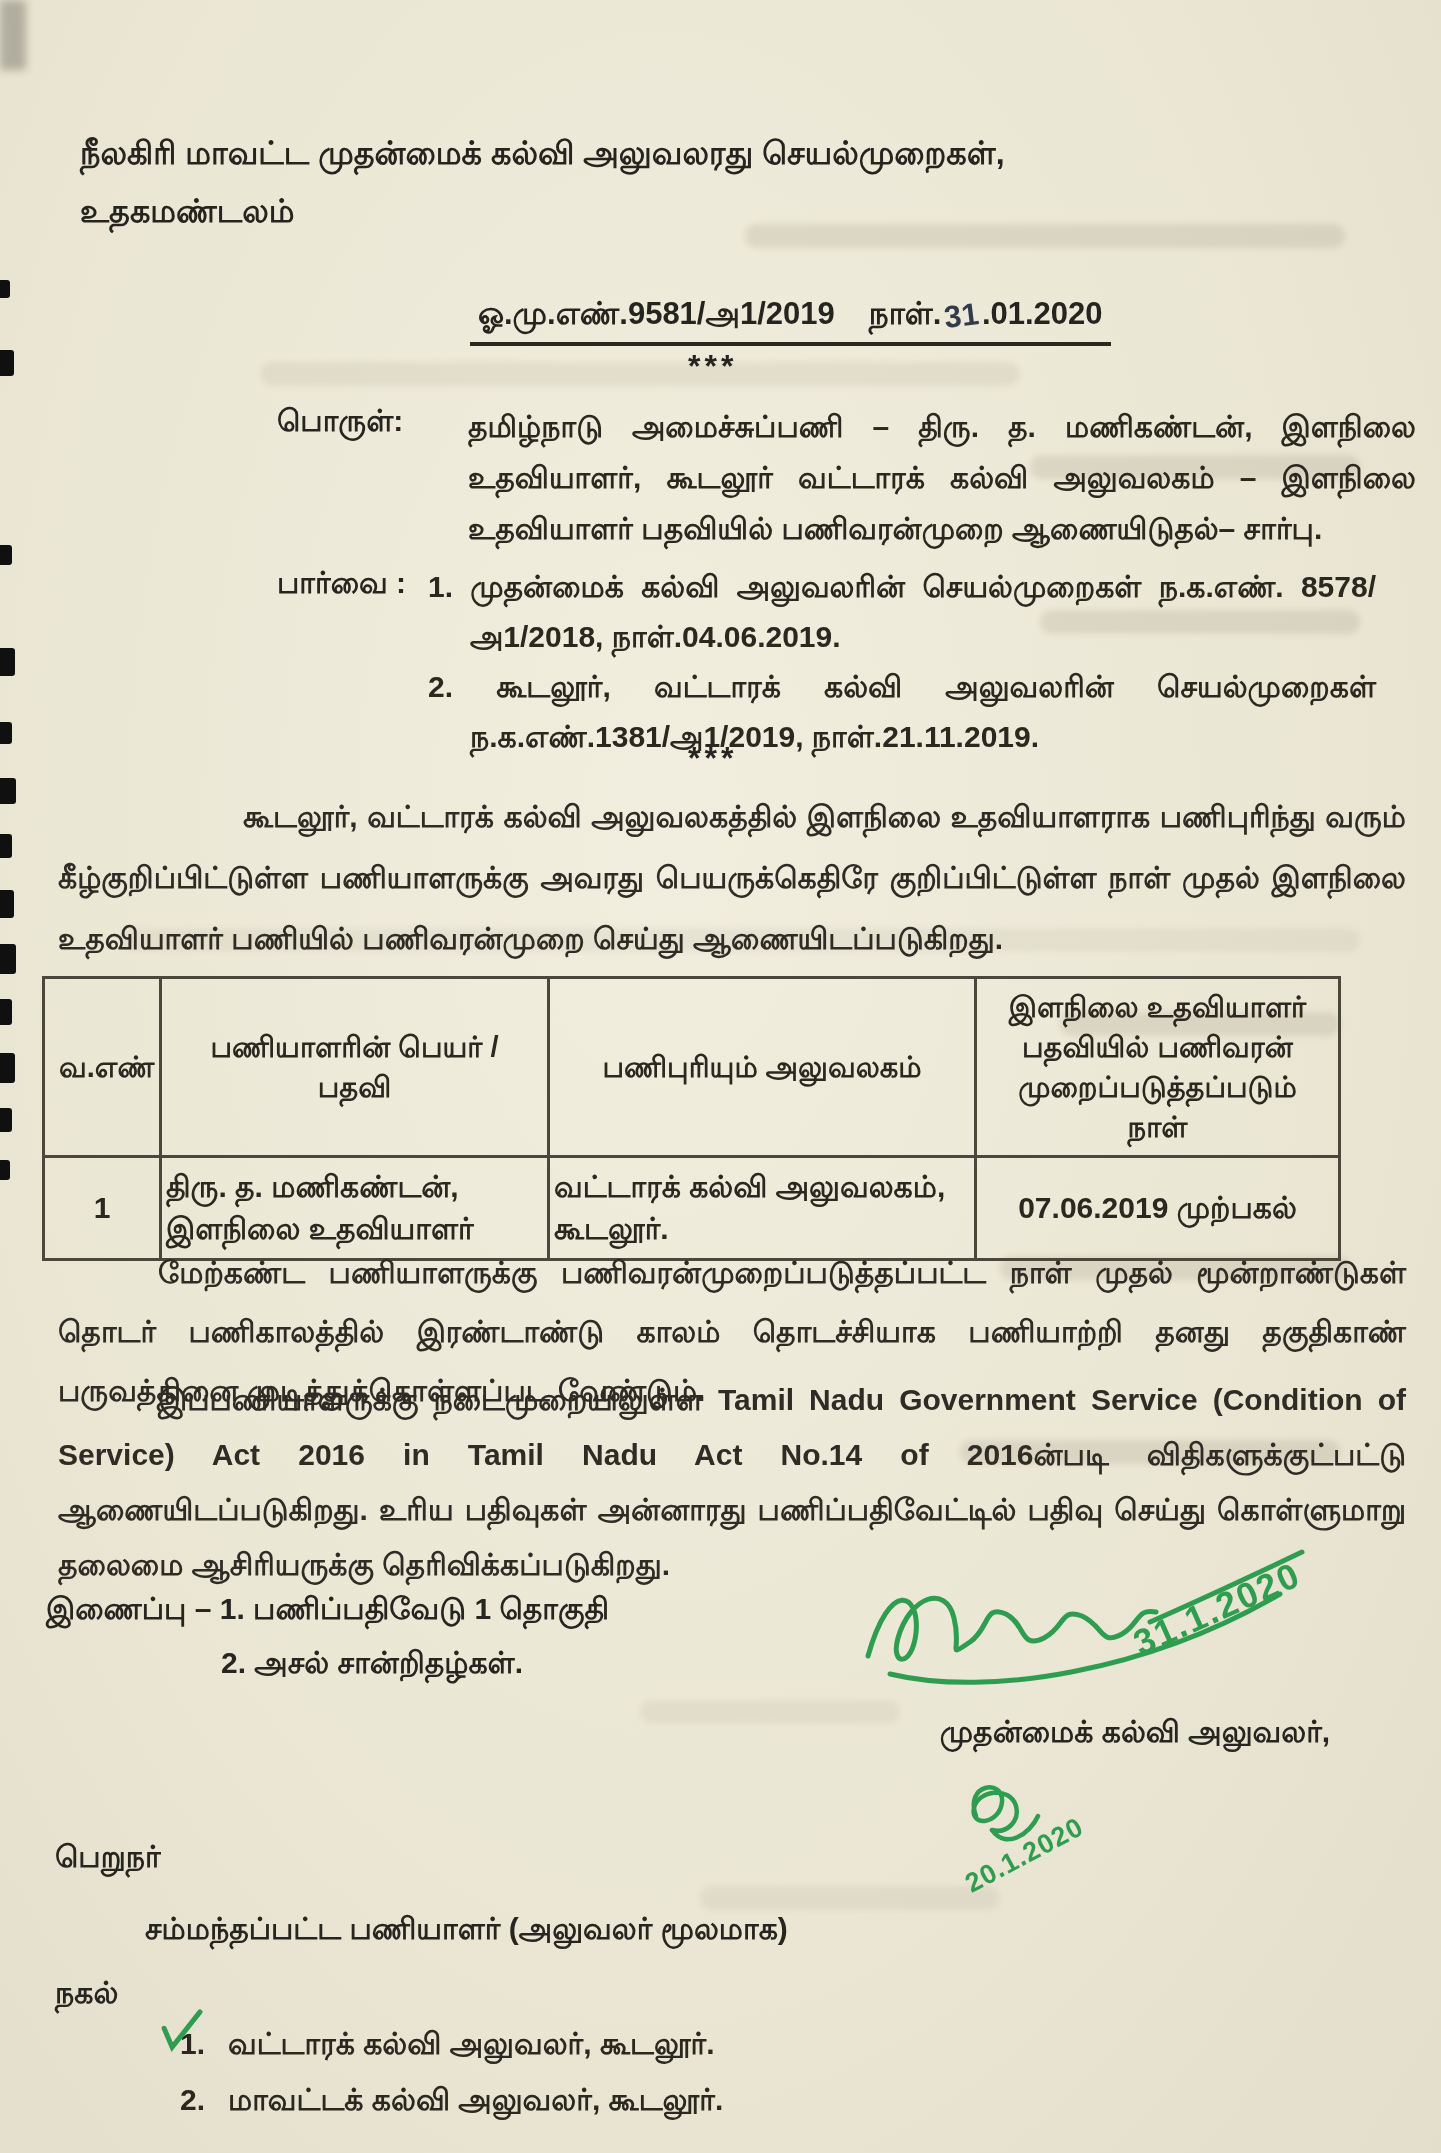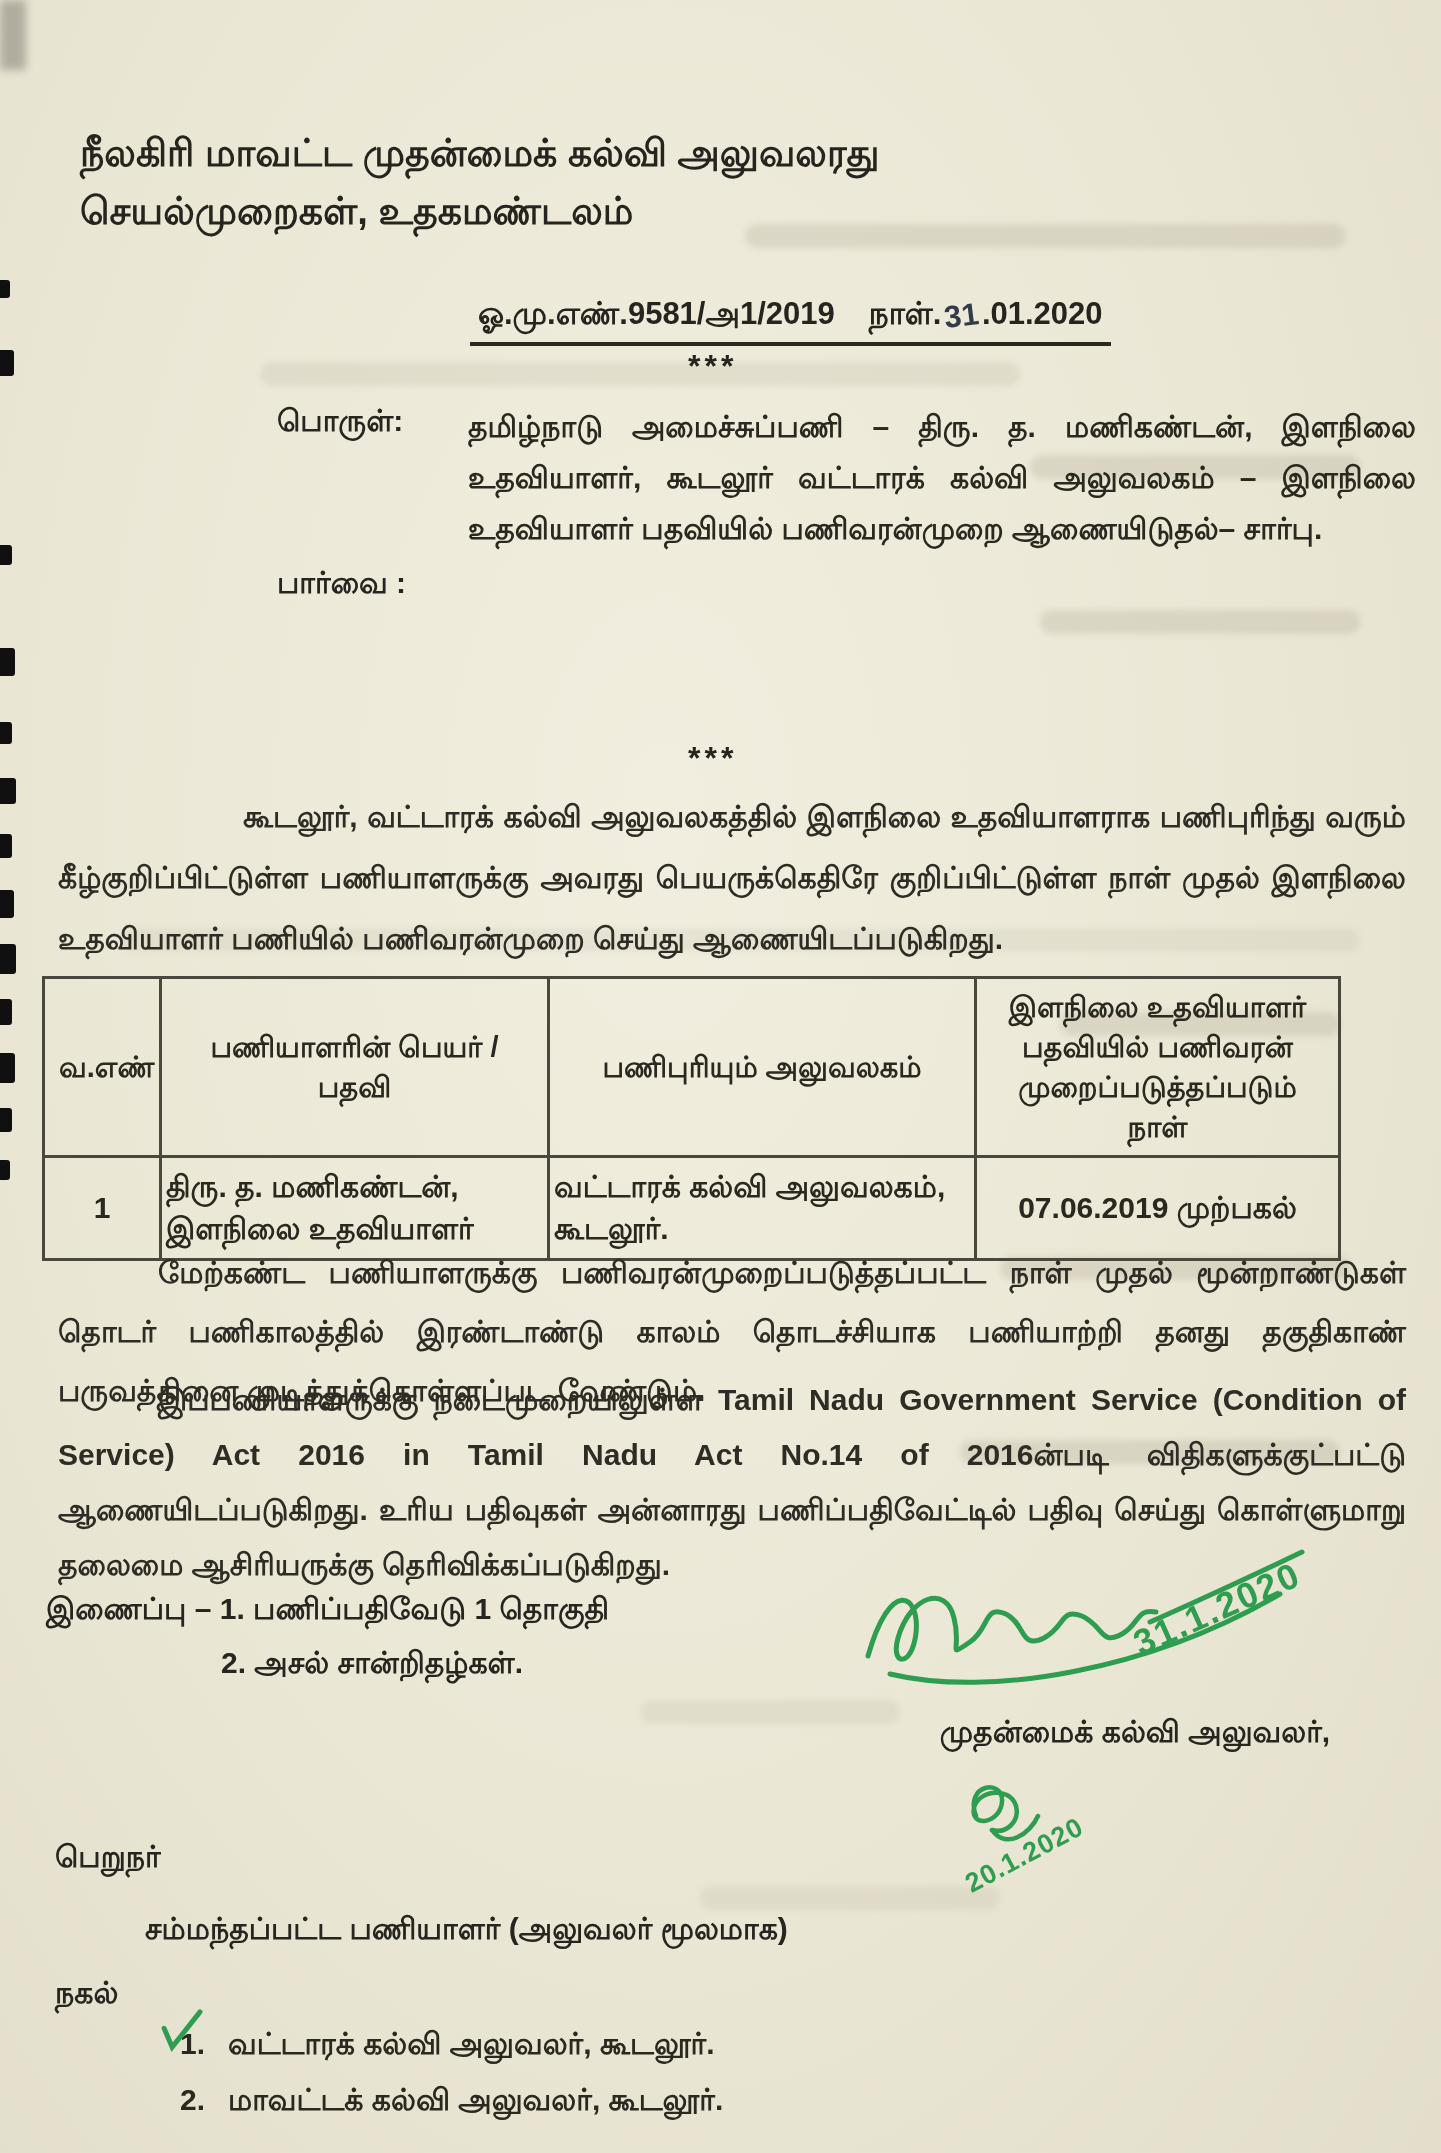--- a/index.html
+++ b/index.html
@@ -15,21 +15,21 @@
   }
   .abs { position:absolute; }
 
   
   .edge-mark { position:absolute; left:0; background:#101010; border-radius:0 3px 3px 0; }
   .corner-smudge { position:absolute; left:0; top:0; width:26px; height:70px; background:#4b4a44; opacity:.35; filter:blur(4px); }
 
   
   .ghost { position:absolute; height:24px; border-radius:12px; background:rgba(125,120,92,.16); filter:blur(3px); }
 
-  .hdr { font-size:38px; font-weight:bold; line-height:58px; color:#26241e; }
+  .hdr { font-size:32px; font-weight:bold; line-height:58px; color:#26241e; }
 
   .ref {
     font-size:31px; font-weight:bold; color:#26241e;
     border-bottom:4px solid #2a281f; padding:0 8px 6px 8px; white-space:nowrap;
   }
   .ref .gap { display:inline-block; width:34px; }
   .ref .day { display:inline-block; transform:rotate(-7deg) translateY(2px); color:#333a49; margin:0 3px; }
 
   .stars { font-size:32px; font-weight:bold; letter-spacing:4px; color:#26241e; }
 
@@ -96,20 +96,24 @@
   <div class="abs ref" style="left:470px;top:296px;">
     <span>ஓ.மு.எண்.9581/அ1/2019</span><span class="gap"></span><span>நாள்.</span><span class="day">31</span><span>.01.2020</span>
   </div>
 
   <div class="abs stars" style="left:688px;top:348px;">***</div>
 
   <div class="abs label" style="left:277px;top:404px;">பொருள்:</div>
   <div class="abs block subject" style="left:428px;top:401px;margin-left:40px;">தமிழ்நாடு அமைச்சுப்பணி – திரு. த. மணிகண்டன், இளநிலை உதவியாளர், கூடலூர் வட்டாரக் கல்வி அலுவலகம் – இளநிலை உதவியாளர் பதவியில் பணிவரன்முறை ஆணையிடுதல்– சார்பு.</div>
 
   <div class="abs label" style="left:277px;top:566px;">பார்வை :</div>
+  <div class="abs block parvai" style="left:428px;top:562px;">
+    <div class="ref-item">1. முதன்மைக் கல்வி அலுவலரின் செயல்முறைகள் ந.க.எண். 8578/அ1/2018, நாள்.04.06.2019.</div>
+    <div class="ref-item">2. கூடலூர், வட்டாரக் கல்வி அலுவலரின் செயல்முறைகள் ந.க.எண்.1381/அ1/2019, நாள்.21.11.2019.</div>
+  </div>
 
   <div class="abs stars" style="left:688px;top:740px;">***</div>
 
   <div class="abs para" style="left:46px;top:786px;width:1348px;line-height:61px;text-indent:185px;">கூடலூர், வட்டாரக் கல்வி அலுவலகத்தில் இளநிலை உதவியாளராக பணிபுரிந்து வரும் கீழ்குறிப்பிட்டுள்ள பணியாளருக்கு அவரது பெயருக்கெதிரே குறிப்பிட்டுள்ள நாள் முதல் இளநிலை உதவியாளர் பணியில் பணிவரன்முறை செய்து ஆணையிடப்படுகிறது.</div>
 
   <table class="gov" style="left:42px;top:976px;width:1296px;">
     <colgroup>
       <col style="width:117px">
         <col style="width:388px">
         <col style="width:427px">

